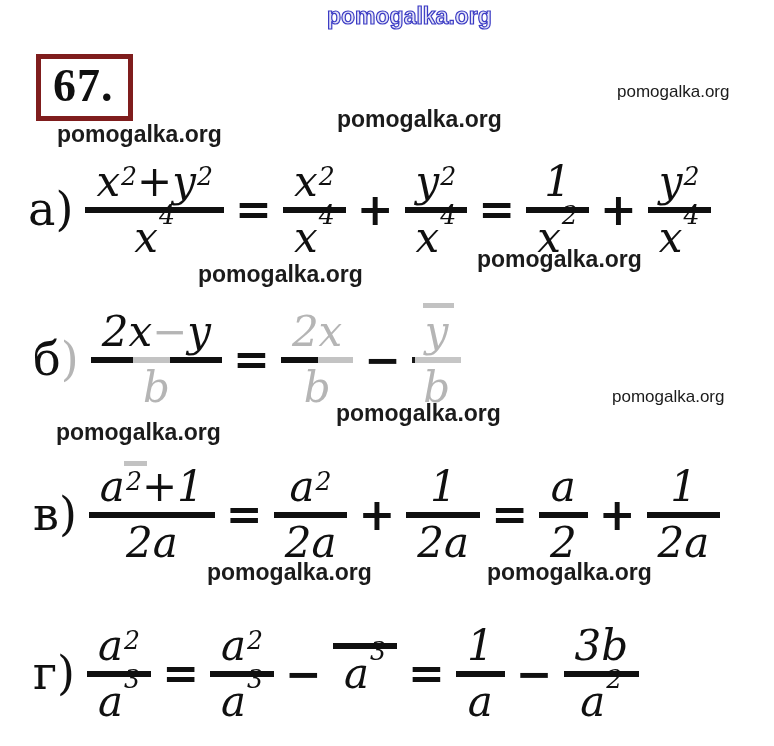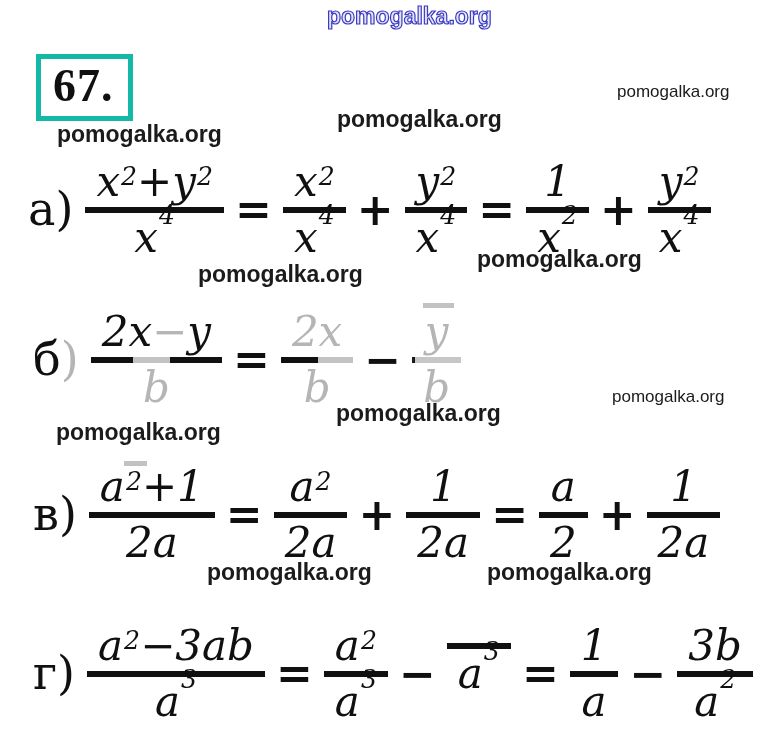--- a/index.html
+++ b/index.html
@@ -12,21 +12,21 @@
     position:absolute; font-family:"Liberation Sans", sans-serif;
     font-weight:600; color:#1b1b1b; white-space:nowrap; font-size:23px;
   }
   .wm-small { font-size:17px; font-weight:500; }
   .wm-blue {
     color:#e4e4f6; font-weight:700; font-size:23px;
     -webkit-text-stroke:1.2px #3b3bc4;
   }
   
   .box67 {
-    position:absolute; left:36px; top:54px; border:5px solid #14b8a6;
+    position:absolute; left:36px; top:54px; border:5px solid #7f1d1d;
     padding:0 14px 4px 12px; background:#fff;
   }
   .box67 span {
     font-family:"Liberation Serif", serif; font-weight:700; font-size:46px;
     letter-spacing:1px;
   }
   
   .eq-row { position:absolute; display:flex; align-items:center; }
   .row-label { font-size:46px; margin-right:12px; white-space:nowrap; }
   .frac { display:inline-flex; flex-direction:column; align-items:center; }
@@ -222,21 +222,20 @@
           <span class="seg">2a</span>
         </span>
       </span>
     </div>
   <div class="eq-row" style="left:33px; top:611px;">
       <span class="row-label"><span class="seg">г)</span></span>
       <span class="frac">
         <span class="num">
           <span class="seg">a</span>
           <span class="sup">2</span>
-          <span class="seg">−3ab</span>
         </span>
         <span class="bar"></span>
         <span class="den">
           <span class="seg">a</span>
           <span class="sup">3</span>
         </span>
       </span>
       <span class="op">=</span>
       <span class="frac">
         <span class="num">

